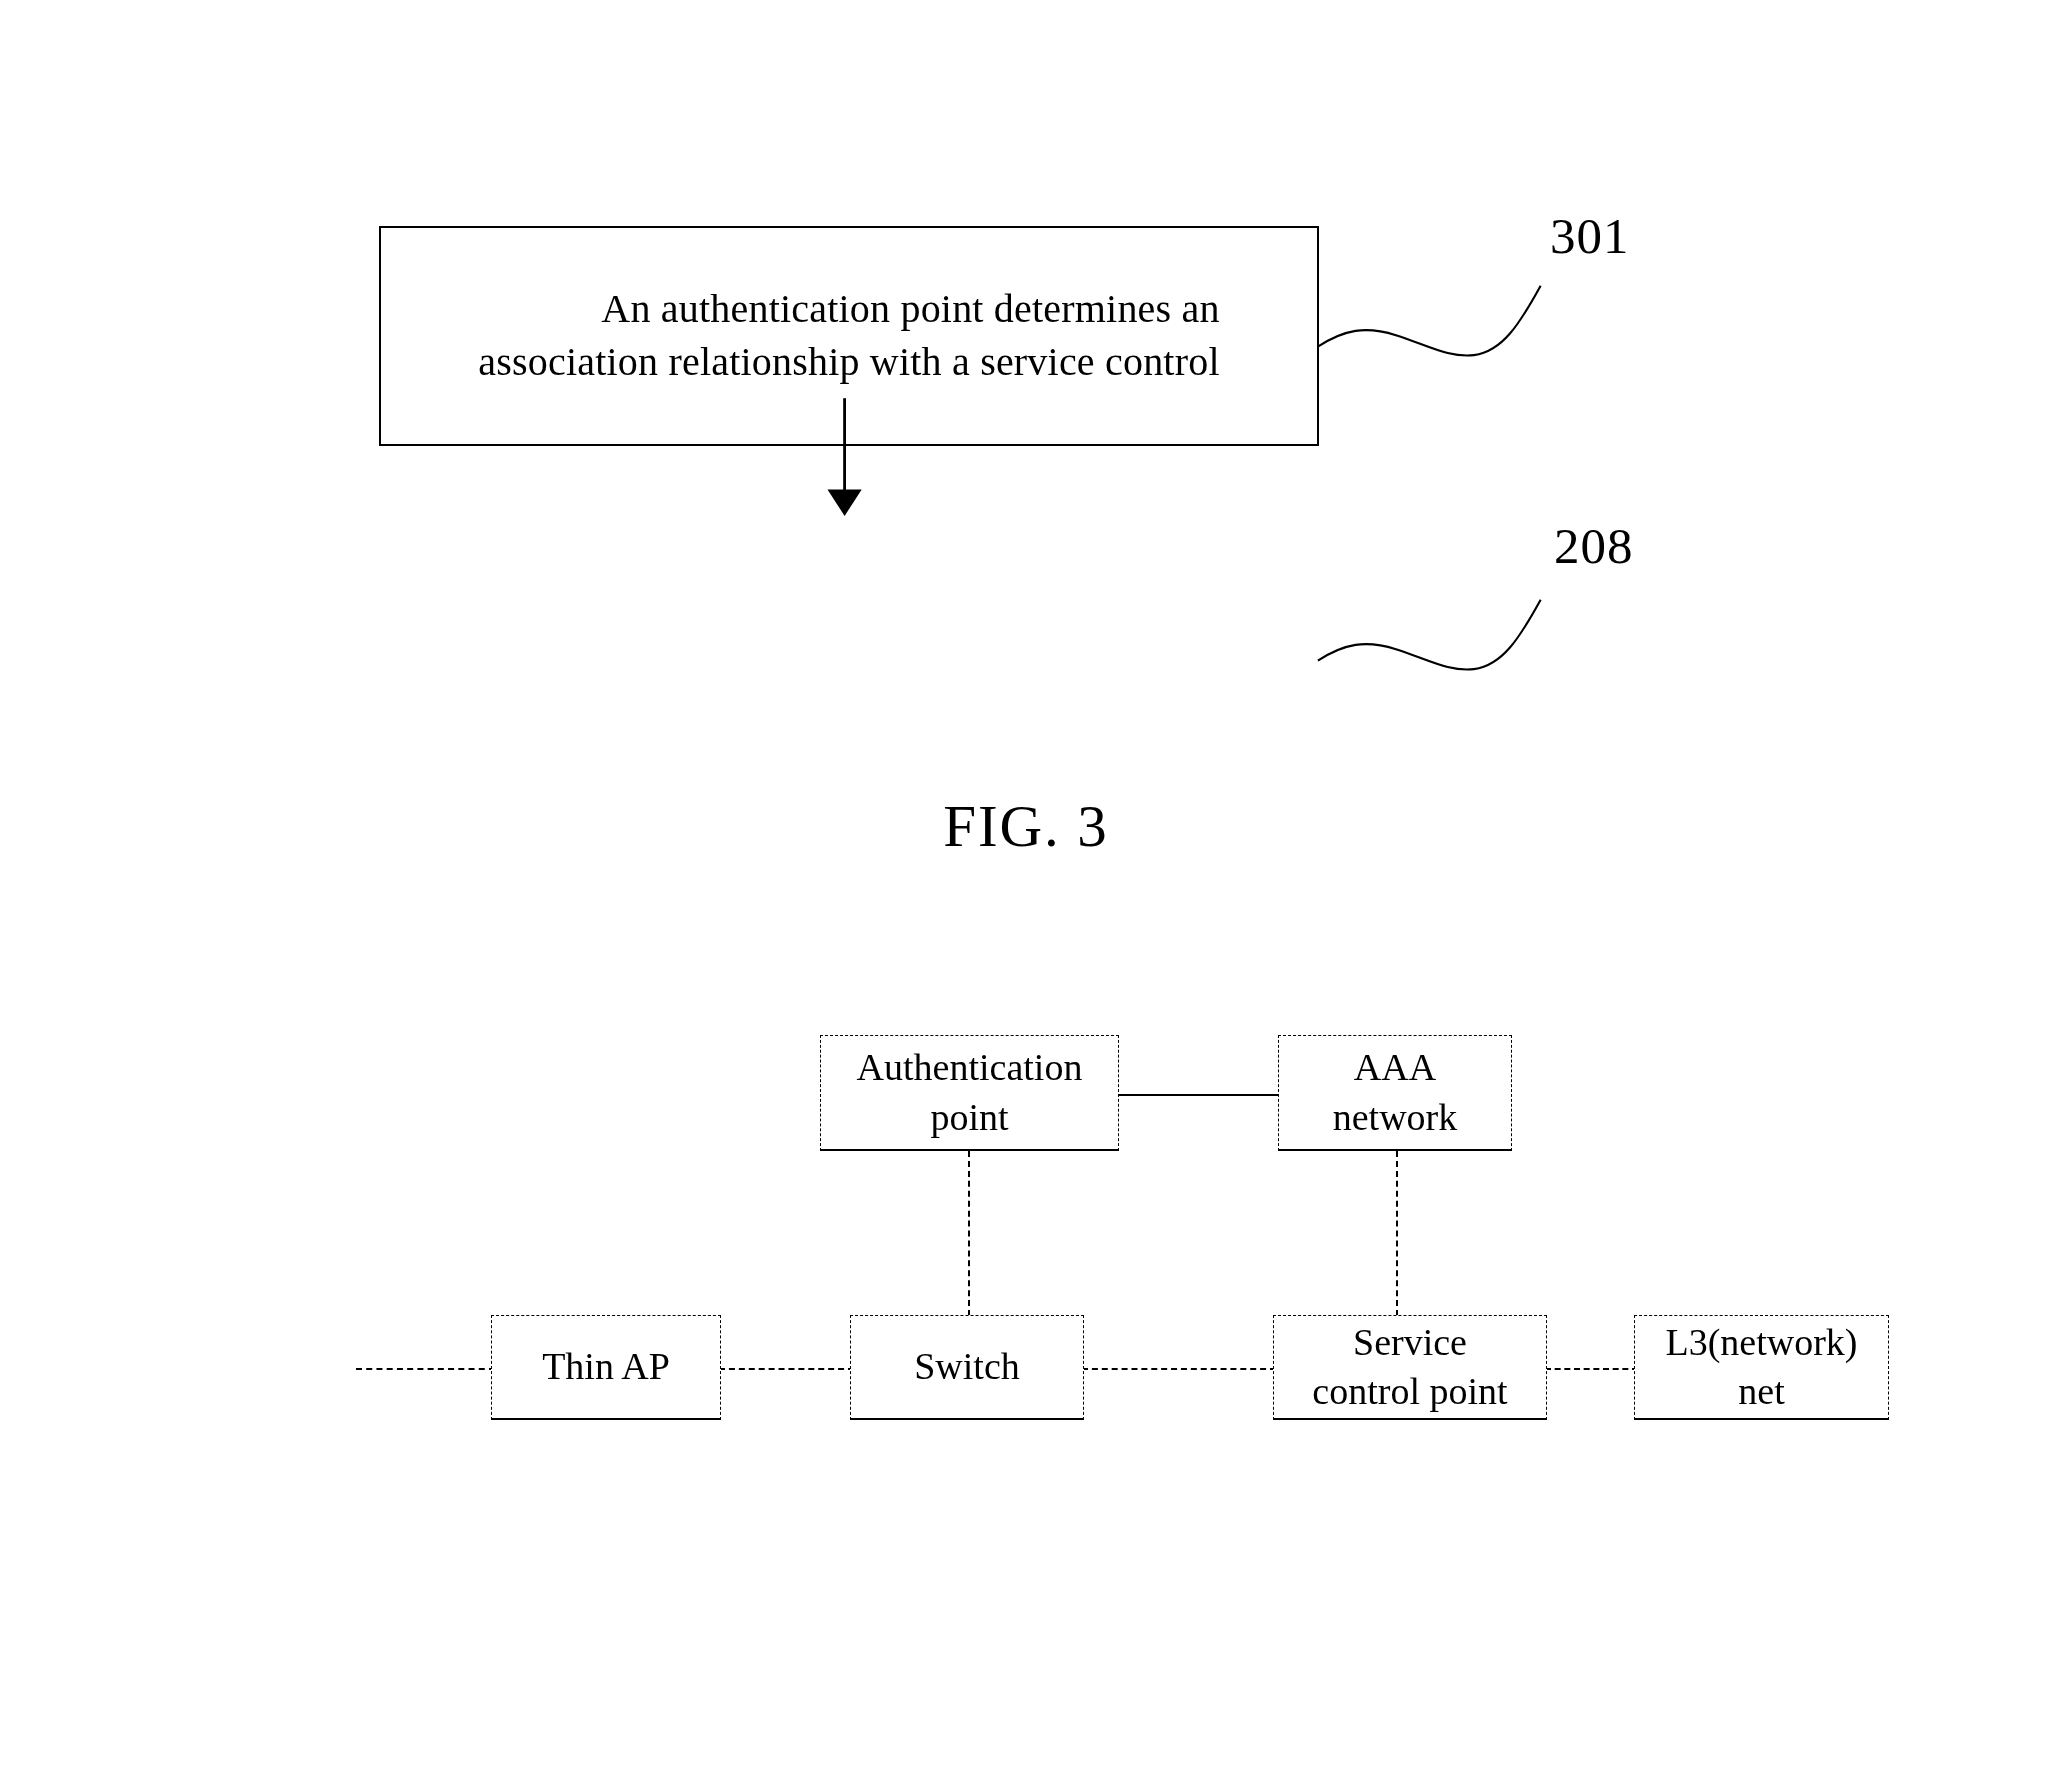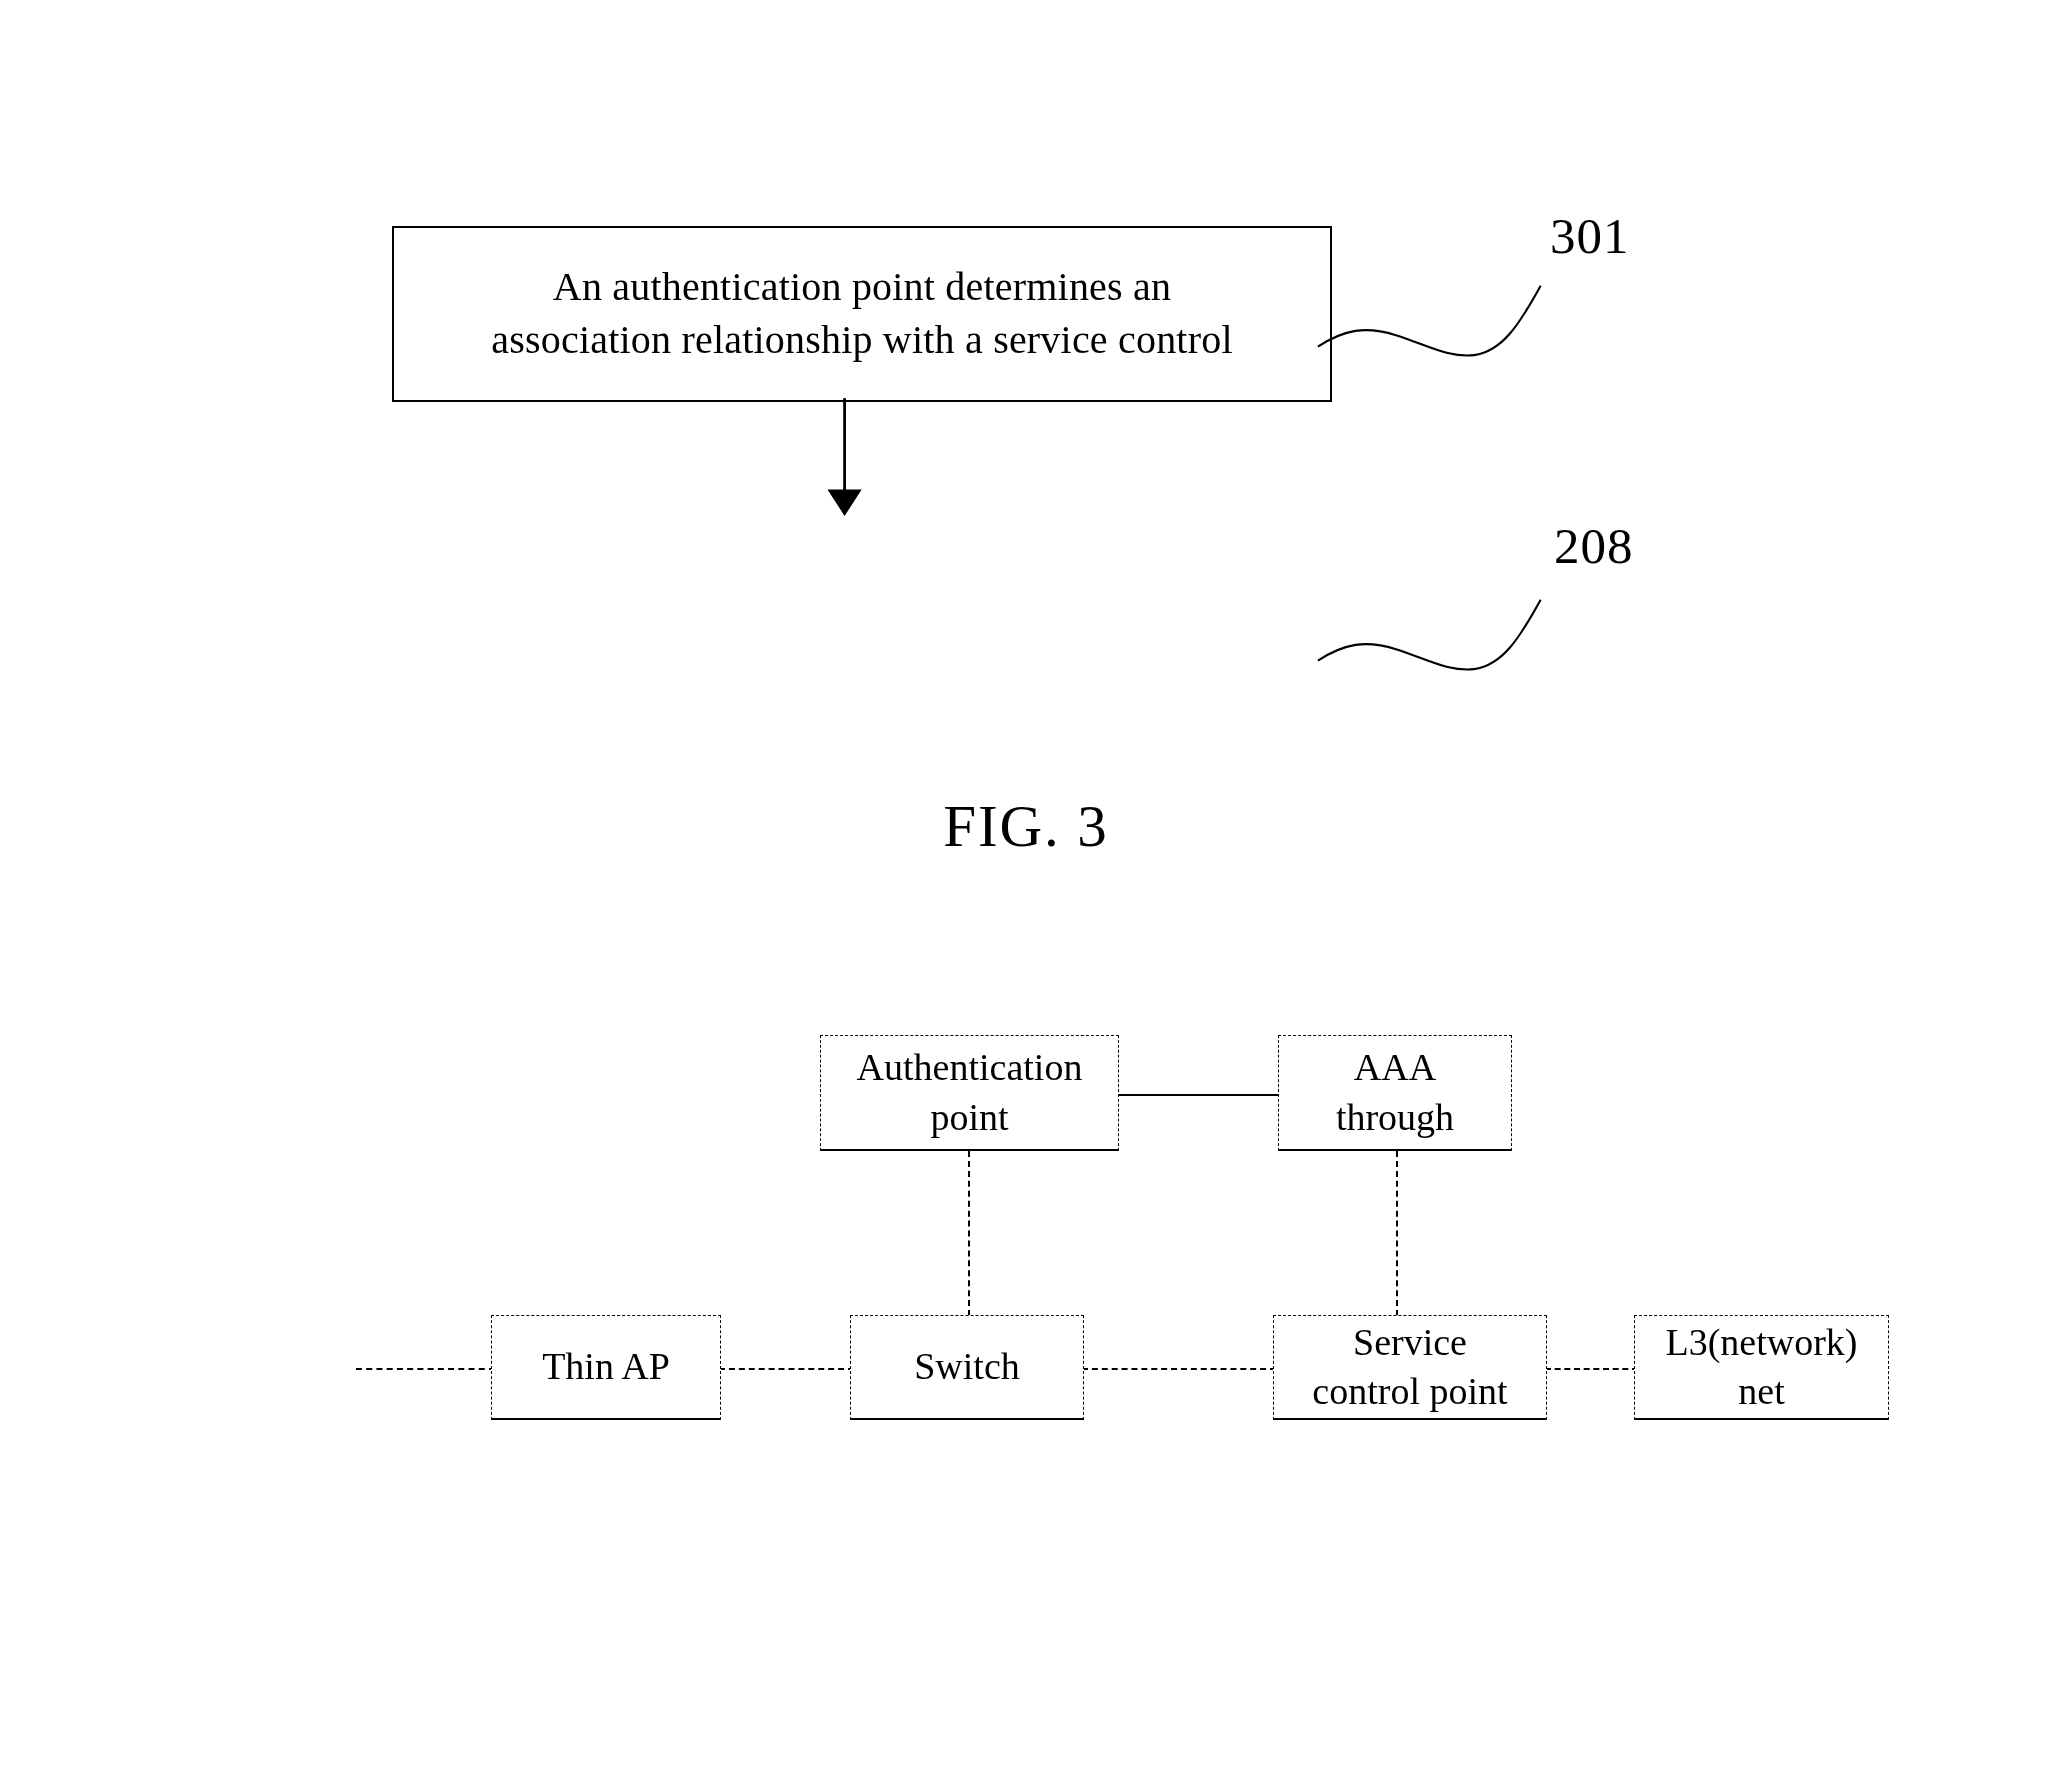--- a/index.html
+++ b/index.html
@@ -36,24 +36,25 @@
   }
   .flow-box .txt {
     font-size: 40px;
     line-height: 1.32;
     letter-spacing: 0.2px;
     padding: 0 17px;
     white-space: pre-line;
   }
 
   #box-301 {
-    left: 392px;
+    left: 379px;
     top: 226px;
     width: 940px;
-    height: 176px;
+    height: 220px;
+    text-align: right;
   }
   #box-302 {
     left: 379px;
     top: 511px;
     width: 940px;
     height: 218px;
   }
 
   .ref-num {
     position: absolute;
@@ -171,21 +172,21 @@
   <div class="conn-h-dashed" style="left:1082px; top:1368px; width:194px;"></div>
   <div class="conn-h-dashed" style="left:1545px; top:1368px; width:93px;"></div>
 
   <div class="net-box" id="nb-auth">
     <div class="txt">Authentication
 point</div>
   </div>
 
   <div class="net-box" id="nb-aaa">
     <div class="txt">AAA
-through</div>
+network</div>
   </div>
 
 
   <div class="net-box" id="nb-thinap">
     <div class="txt">Thin AP</div>
   </div>
 
   <div class="net-box" id="nb-switch">
     <div class="txt">Switch</div>
   </div>

